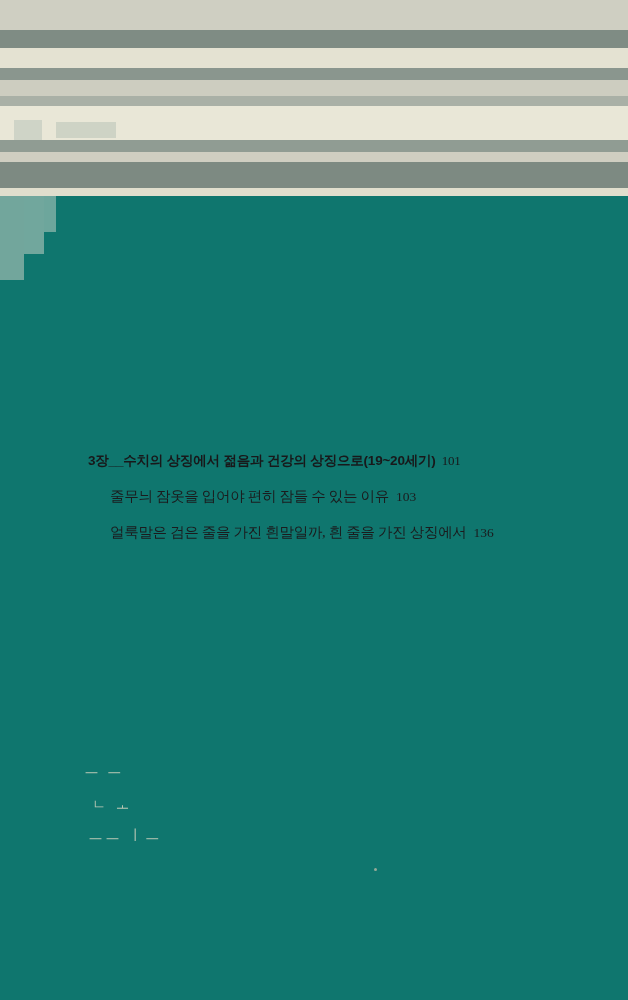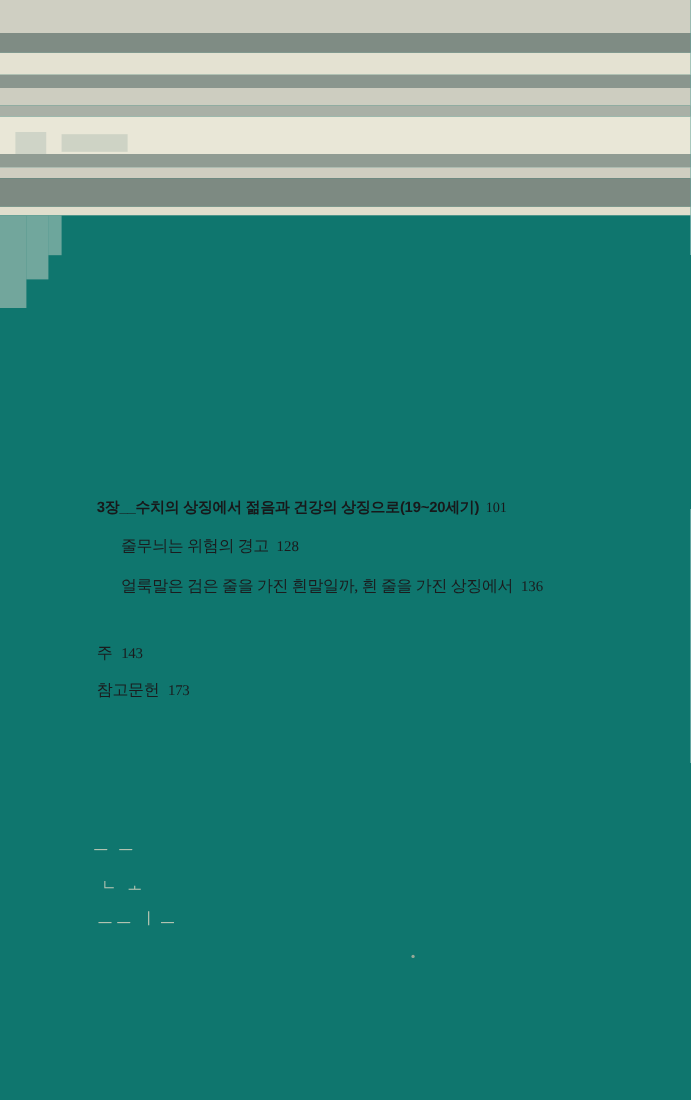--- a/index.html
+++ b/index.html
@@ -150,34 +150,26 @@
   <div class="ghost ghost-d"></div>
   <div class="ghost ghost-e"></div>
 
   <div class="toc">
 
     <div class="chapter-line">
       <span>3장__수치의 상징에서 젊음과 건강의 상징으로(19~20세기)</span><span class="pg">101</span>
     </div>
 
     <div class="entry">
-      <span>줄무늬는 위험의 경고</span><span class="pg">128</span>
+      <span>줄무늬 잠옷을 입어야 편히 잠들 수 있는 이유</span><span class="pg">103</span>
     </div>
     <div class="entry">
       <span>얼룩말은 검은 줄을 가진 흰말일까, 흰 줄을 가진 상징에서</span><span class="pg">136</span>
     </div>
 
-    <div class="back-matter">
-      <div class="back-item">
-        <span>주</span><span class="pg">143</span>
-      </div>
-      <div class="back-item">
-        <span>참고문헌</span><span class="pg">173</span>
-      </div>
-    </div>
 
   </div>
 
   <div class="smudge smudge-1">ㅡ ㅡ</div>
   <div class="smudge smudge-2">ㄴ ㅗ</div>
   <div class="smudge smudge-3">ㅡㅡ ㅣㅡ</div>
   <div class="speck speck-1"></div>
 
 </div>
 

